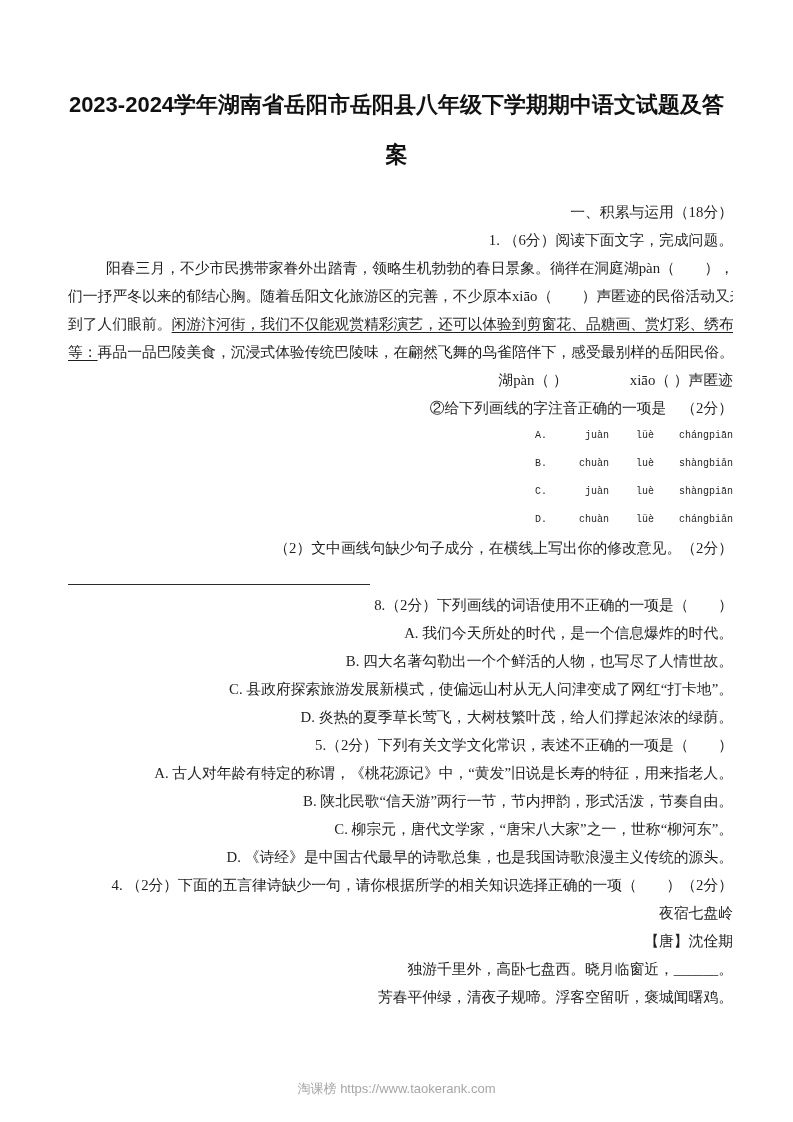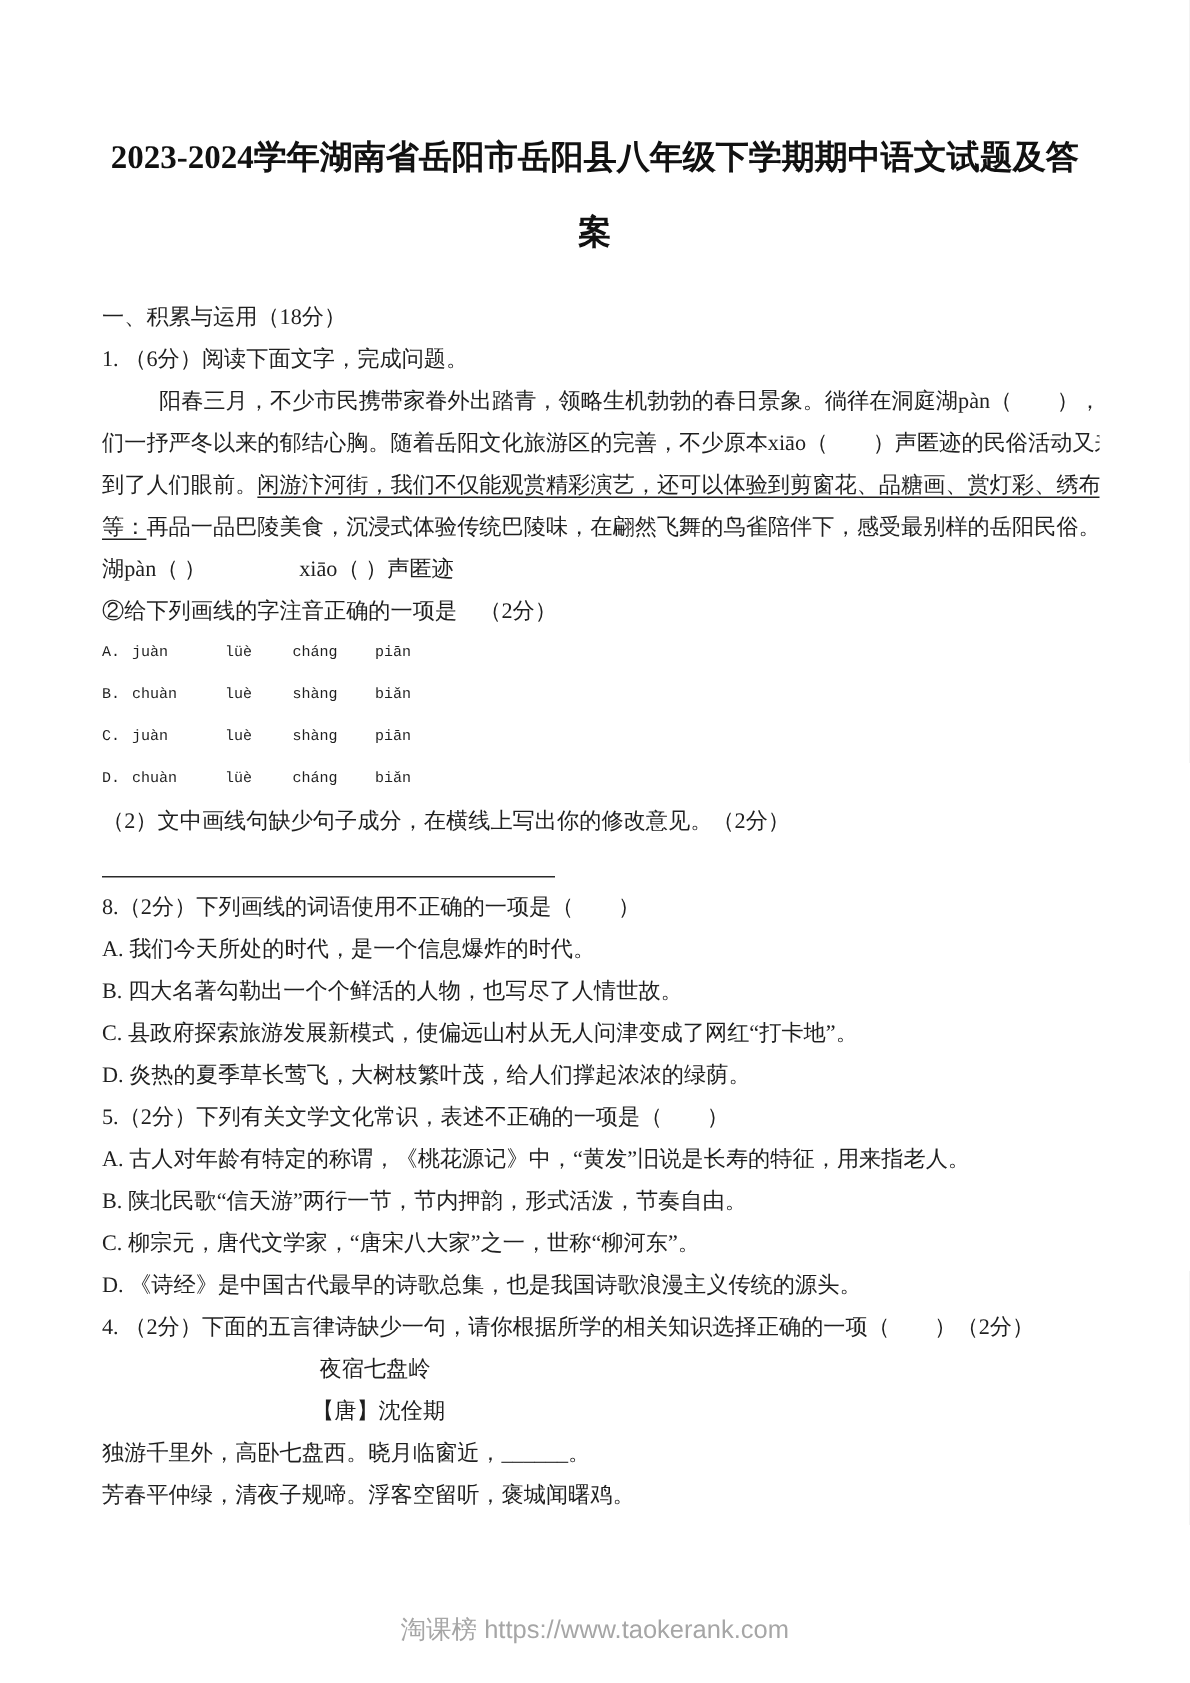--- a/index.html
+++ b/index.html
@@ -4,46 +4,46 @@
 <style>
   html,body{margin:0;padding:0;background:#e9e9e9;}
   .page{
     width:793px;height:1122px;position:relative;background:#ffffff;
     margin:0 auto;overflow:hidden;color:#1f1f1f;
     font-family:"Liberation Serif","DejaVu Serif",serif;
   }
   .title{
     margin:80px 40px 18px 40px;
     text-align:center;
-    font-family:Liberation Serif, serif;
+    font-family:Liberation Sans, sans-serif;
     font-weight:bold;font-size:22px;line-height:50px;color:#111;
   }
   .body{
     margin:0 60px 4px 68px;
-    font-size:14.8px;line-height:28px;
+    font-size:14.8px;line-height:28px;text-align:right;
   }
   .line{margin:0;white-space:nowrap;overflow:hidden;}
   .indent{text-indent:38px;}
   .u{text-decoration:underline;text-underline-offset:3px;}
   .gap62{display:inline-block;width:62px;}
   .pinyin-row{font-family:"Liberation Mono","DejaVu Sans Mono",monospace;font-size:10px;}
   .py-label{display:inline-block;width:20px;}
   .py-1{display:inline-block;width:62px;}
   .py-2{display:inline-block;width:45px;}
   .py-3{display:inline-block;width:55px;}
   .answer-rule{
     height:22px;width:302px;border-bottom:1.6px solid #2a2a2a;margin-bottom:6px;
   }
   .poem-title{padding-left:145px;}
   .poem-author{padding-left:140px;}
   .footer{
     position:absolute;left:0;bottom:24px;width:100%;
     text-align:center;
     font-family:"Liberation Sans","DejaVu Sans",sans-serif;
-    font-size:17px;color:#a6a6a6;
+    font-size:13px;color:#a6a6a6;
   }
   .footer a{color:#a6a6a6;text-decoration:none;}
 </style>
 </head>
 <body>
 
 <div class="page">
 
   <h1 class="title">
     <span>2023-2024学年湖南省岳阳市岳阳县八年级下学期期中语文试题及答</span><br>

